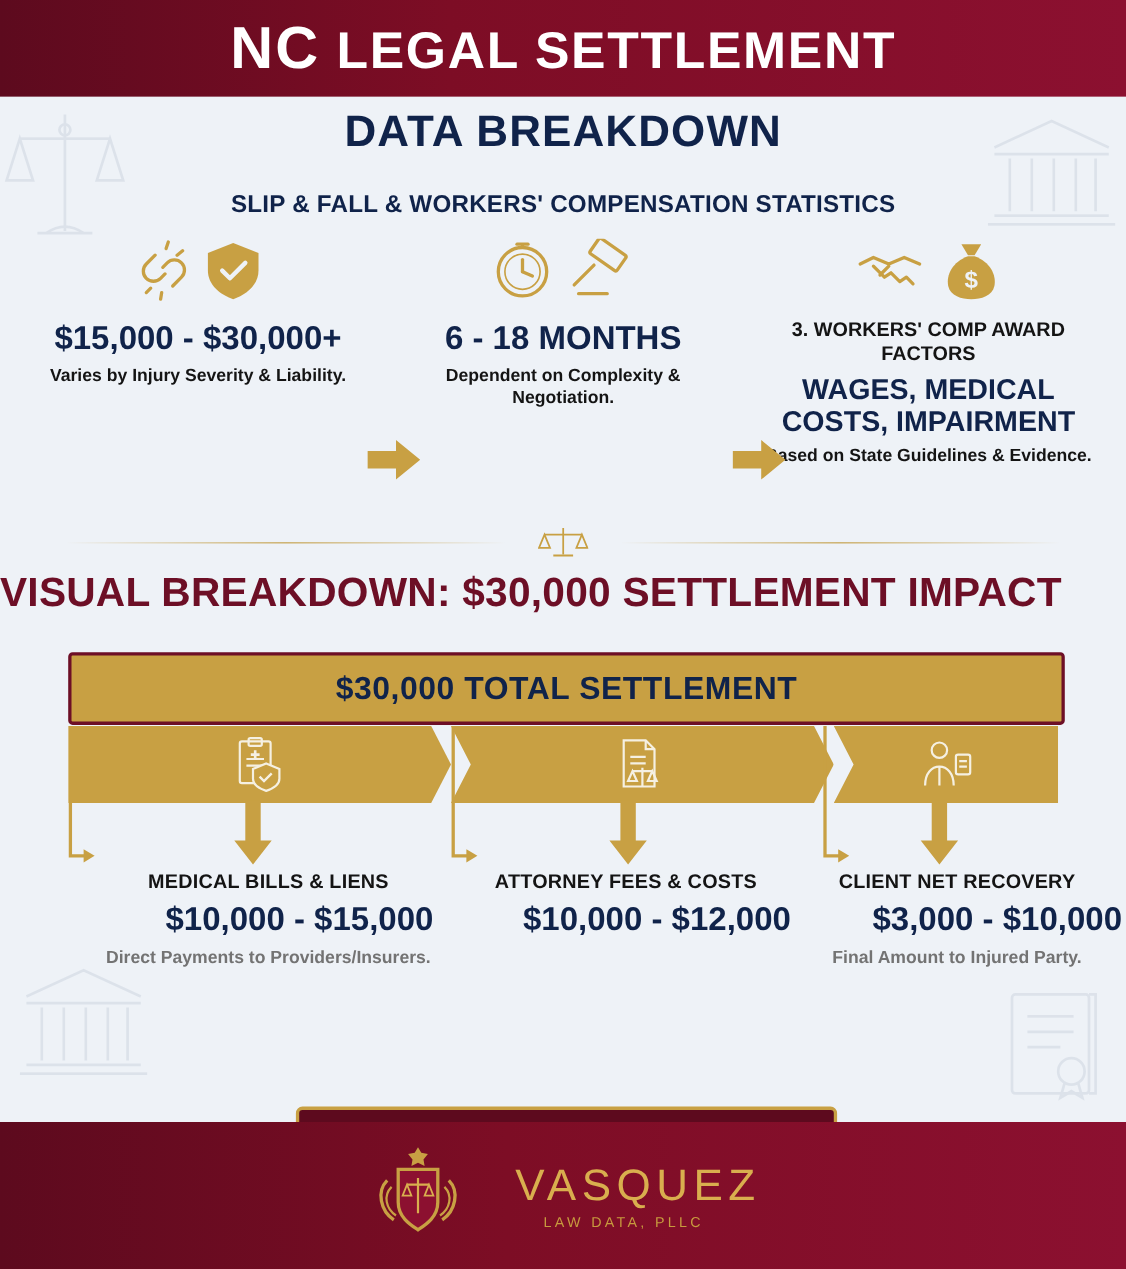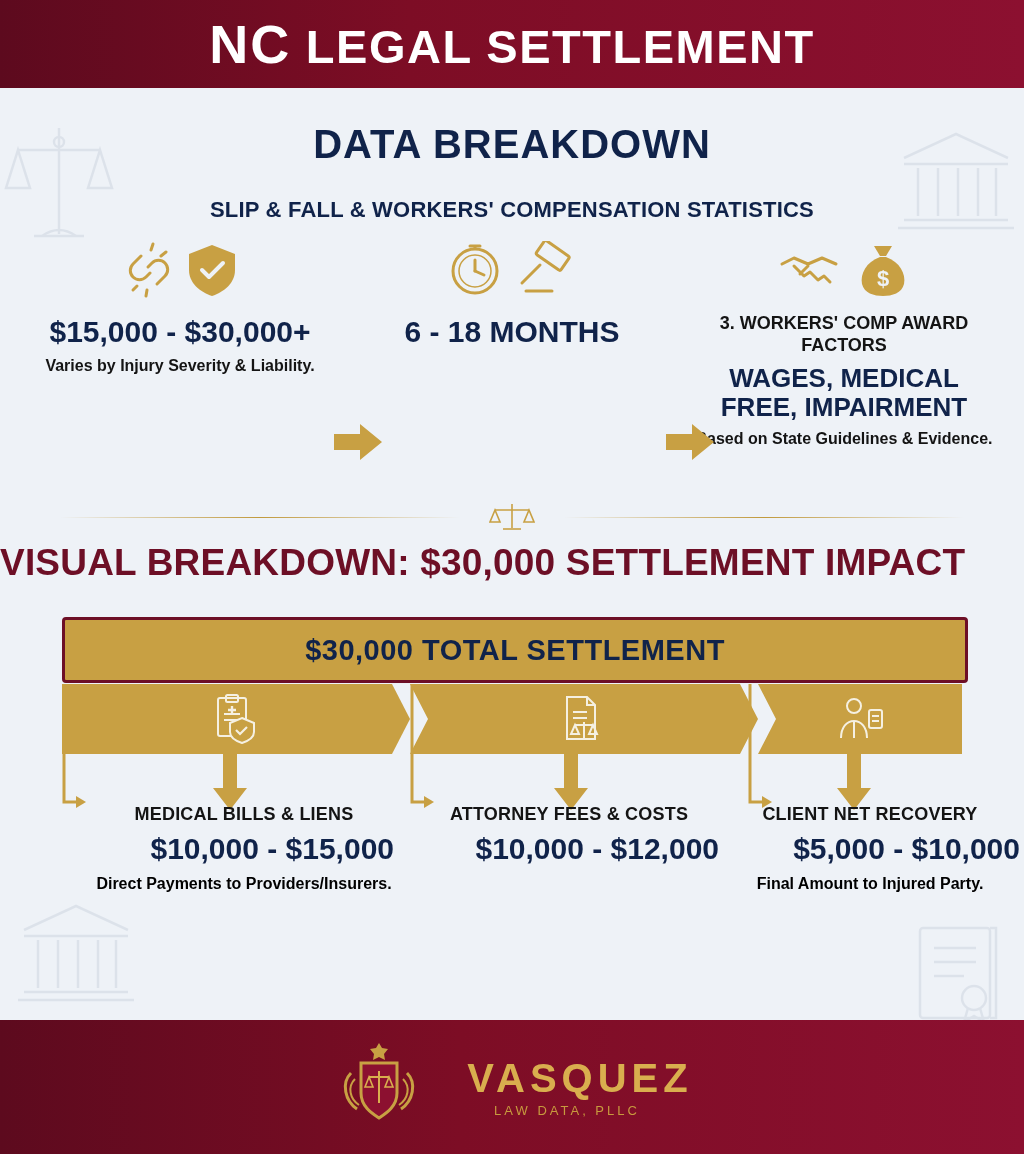--- a/index.html
+++ b/index.html
@@ -43,21 +43,20 @@
   }
 
   
   .panel {
     position: absolute;
     left: 0; top: 88px;
     width: 1024px;
     height: 932px;
     background: #eef2f7;
     overflow: hidden;
-    margin-top: 24px;
   }
 
   .headline {
     position: absolute;
     left: 0; top: 10px;
     width: 1024px;
     text-align: center;
     color: #10234a;
     font-size: 40px;
     font-weight: bold;
@@ -246,42 +245,42 @@
   
   .cols {
     position: absolute;
     left: 24px;
     top: 692px;
     width: 976px;
     height: 130px;
   }
   .col {
     position: absolute;
-    top: 0;
+    top: 11px;
     width: 300px;
     text-align: center;
   }
   .col.c1 { left: 70px; }
   .col.c2 { left: 395px; }
   .col.c3 { left: 696px; }
   .col .label {
     color: #141414;
     font-size: 18px;
     font-weight: bold;
     letter-spacing: 0.2px;
   }
   .col .value {
     color: #10234a;
     font-size: 30px;
     font-weight: bold;
     margin-top: 7px;
     text-align: right;
   }
   .col .note {
-    color: #000000;
+    color: #737373;
     font-size: 16px;
     font-weight: bold;
     line-height: 1.25;
     margin-top: 8px;
   }
 
   
   .cta {
     position: absolute;
     left: 269px;
@@ -319,21 +318,21 @@
   .footer .brand {
     display: flex;
     flex-direction: column;
     align-items: center;
     justify-content: center;
     line-height: 1;
   }
   .footer .brand .name {
     color: #d9ae4e;
     font-size: 40px;
-    font-weight: bold;
+    font-weight: normal;
     letter-spacing: 5px;
     margin-left: 26px;
   }
   .footer .brand .sub {
     color: #c79a3e;
     font-size: 13px;
     letter-spacing: 3px;
     margin-top: 6px;
   }
 </style>
@@ -441,41 +440,42 @@
           </span>
           <span>
             <svg width="66" height="58" viewBox="0 0 66 58" fill="none" stroke="#c8a043" stroke-width="3" stroke-linejoin="round">
               <rect x="26" y="6" width="30" height="17" rx="2" transform="rotate(35 41 14)"></rect>
               <line x1="28" y1="24" x2="10" y2="42" stroke-linecap="round"></line>
               <line x1="14" y1="50" x2="40" y2="50" stroke-linecap="round"></line>
             </svg>
           </span>
         </div>
         <div class="value">6 - 18 MONTHS</div>
+        <div class="note">Dependent on Complexity &amp; Negotiation.</div>
       </div>
 
       <div class="stat s3">
         <div class="icons">
           <span>
             <svg width="70" height="52" viewBox="0 0 70 52" fill="none" stroke="#c8a043" stroke-width="3" stroke-linejoin="round" stroke-linecap="round">
               <path d="M4 20 L16 14 L30 20 L44 14 L58 20"></path>
               <path d="M16 22 l10 10 l6 -4 l8 8 l6 -4 l6 6"></path>
               <path d="M30 22 l-8 8"></path>
             </svg>
           </span>
           <span>
             <svg width="54" height="56" viewBox="0 0 54 56" fill="#c8a043">
               <path d="M18 4 h18 l-6 10 h-6 z"></path>
               <path d="M24 15 C10 20 4 32 6 42 C8 51 18 54 27 54 C36 54 46 51 48 42 C50 32 44 20 30 15 Z"></path>
               <text x="27" y="44" font-size="22" font-weight="bold" fill="#eef2f7" text-anchor="middle" font-family="Liberation Sans, sans-serif">$</text>
             </svg>
           </span>
         </div>
         <div class="label">3. WORKERS' COMP AWARD FACTORS</div>
-        <div class="value">WAGES, MEDICAL FREE, IMPAIRMENT</div>
+        <div class="value">WAGES, MEDICAL COSTS, IMPAIRMENT</div>
         <div class="note">Based on State Guidelines &amp; Evidence.</div>
       </div>
 
       <div class="arrow-between a1">
         <svg width="50" height="40" viewBox="0 0 50 40" fill="#c8a043">
           <path d="M0 12 h26 v-10 l22 18 l-22 18 v-10 h-26 z"></path>
         </svg>
       </div>
       <div class="arrow-between a2">
         <svg width="50" height="40" viewBox="0 0 50 40" fill="#c8a043">
@@ -586,21 +586,21 @@
         <div class="label">MEDICAL BILLS &amp; LIENS</div>
         <div class="value">$10,000 - $15,000</div>
         <div class="note">Direct Payments to Providers/Insurers.</div>
       </div>
       <div class="col c2">
         <div class="label">ATTORNEY FEES &amp; COSTS</div>
         <div class="value">$10,000 - $12,000</div>
       </div>
       <div class="col c3">
         <div class="label">CLIENT NET RECOVERY</div>
-        <div class="value">$5,000 - $10,000</div>
+        <div class="value">$3,000 - $10,000</div>
         <div class="note">Final Amount to Injured Party.</div>
       </div>
     </div>
 
     <div class="cta">
       <span class="t">FREE EVALUATION TODAY</span>
     </div>
 
   </div>
 

